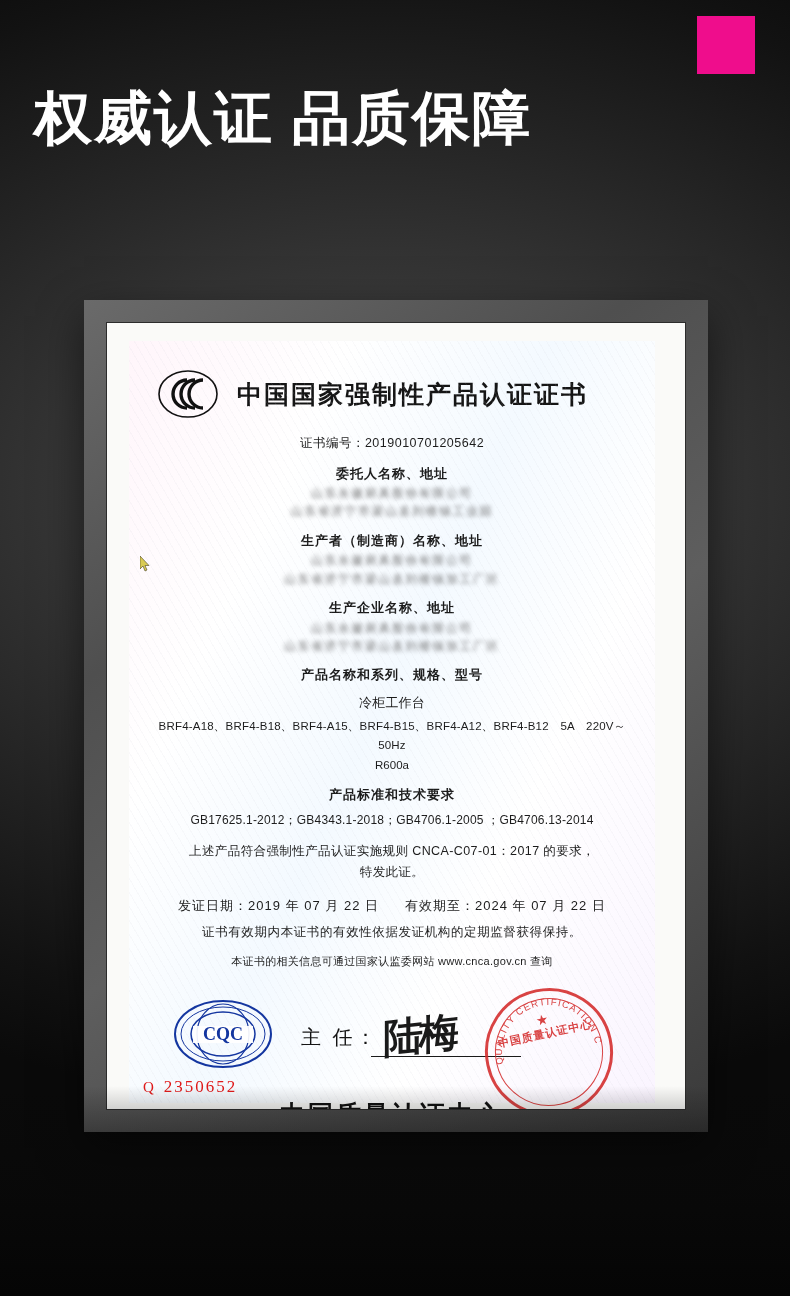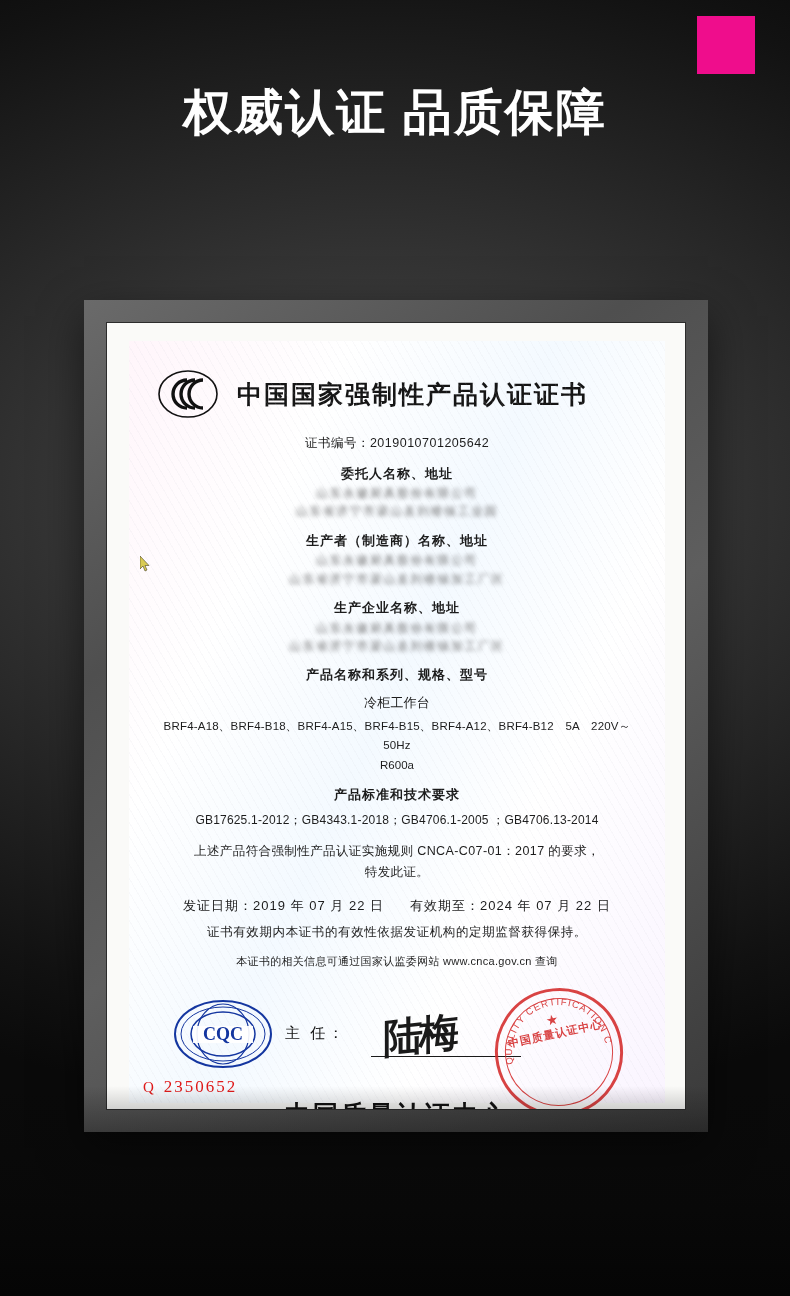--- a/index.html
+++ b/index.html
@@ -33,27 +33,26 @@
 
   
   .header {
     position: absolute;
     top: 84px;
     left: 34px;
     right: 34px;
   }
   .headline {
     color: #ffffff;
-    font-size: 49px;
+    font-size: 58px;
     font-weight: bold;
     letter-spacing: 2px;
     line-height: 1.18;
     margin: 0;
     white-space: nowrap;
-    text-align: center;
   }
   .subline {
     color: #e2e2e2;
     font-size: 22.5px;
     letter-spacing: 1px;
     margin-top: 26px;
     white-space: nowrap;
   }
   .pink-square {
     position: absolute;
@@ -85,21 +84,21 @@
     inset: 22px;
     border: 1px solid #2c2c2c;
     background: #f2f2ef;
     box-sizing: border-box;
     overflow: hidden;
   }
   .mat {
     position: absolute;
     inset: 0;
     background: #fafaf8;
-    padding: 18px 20px 6px 22px;
+    padding: 18px 30px 6px 22px;
     box-sizing: border-box;
   }
 
   
   .cert {
     position: relative;
     width: 100%;
     height: 100%;
     background:
       linear-gradient(115deg, rgba(255,240,248,0.65) 0%, rgba(255,255,255,0.9) 25%, rgba(240,248,255,0.75) 48%, rgba(255,255,255,0.92) 70%, rgba(248,240,255,0.7) 100%),
@@ -210,23 +209,23 @@
   }
   .cqc-logo {
     position: absolute;
     left: 22px;
     top: 6px;
     width: 104px;
     height: 76px;
   }
   .zhuren {
     position: absolute;
-    left: 136px;
+    left: 152px;
     top: 34px;
-    font-size: 15px;
+    font-size: 20px;
     letter-spacing: 3px;
     color: #141414;
   }
   .sig-line {
     position: absolute;
     left: 222px;
     top: 66px;
     width: 150px;
     border-bottom: 1.4px solid #1a1a1a;
   }

